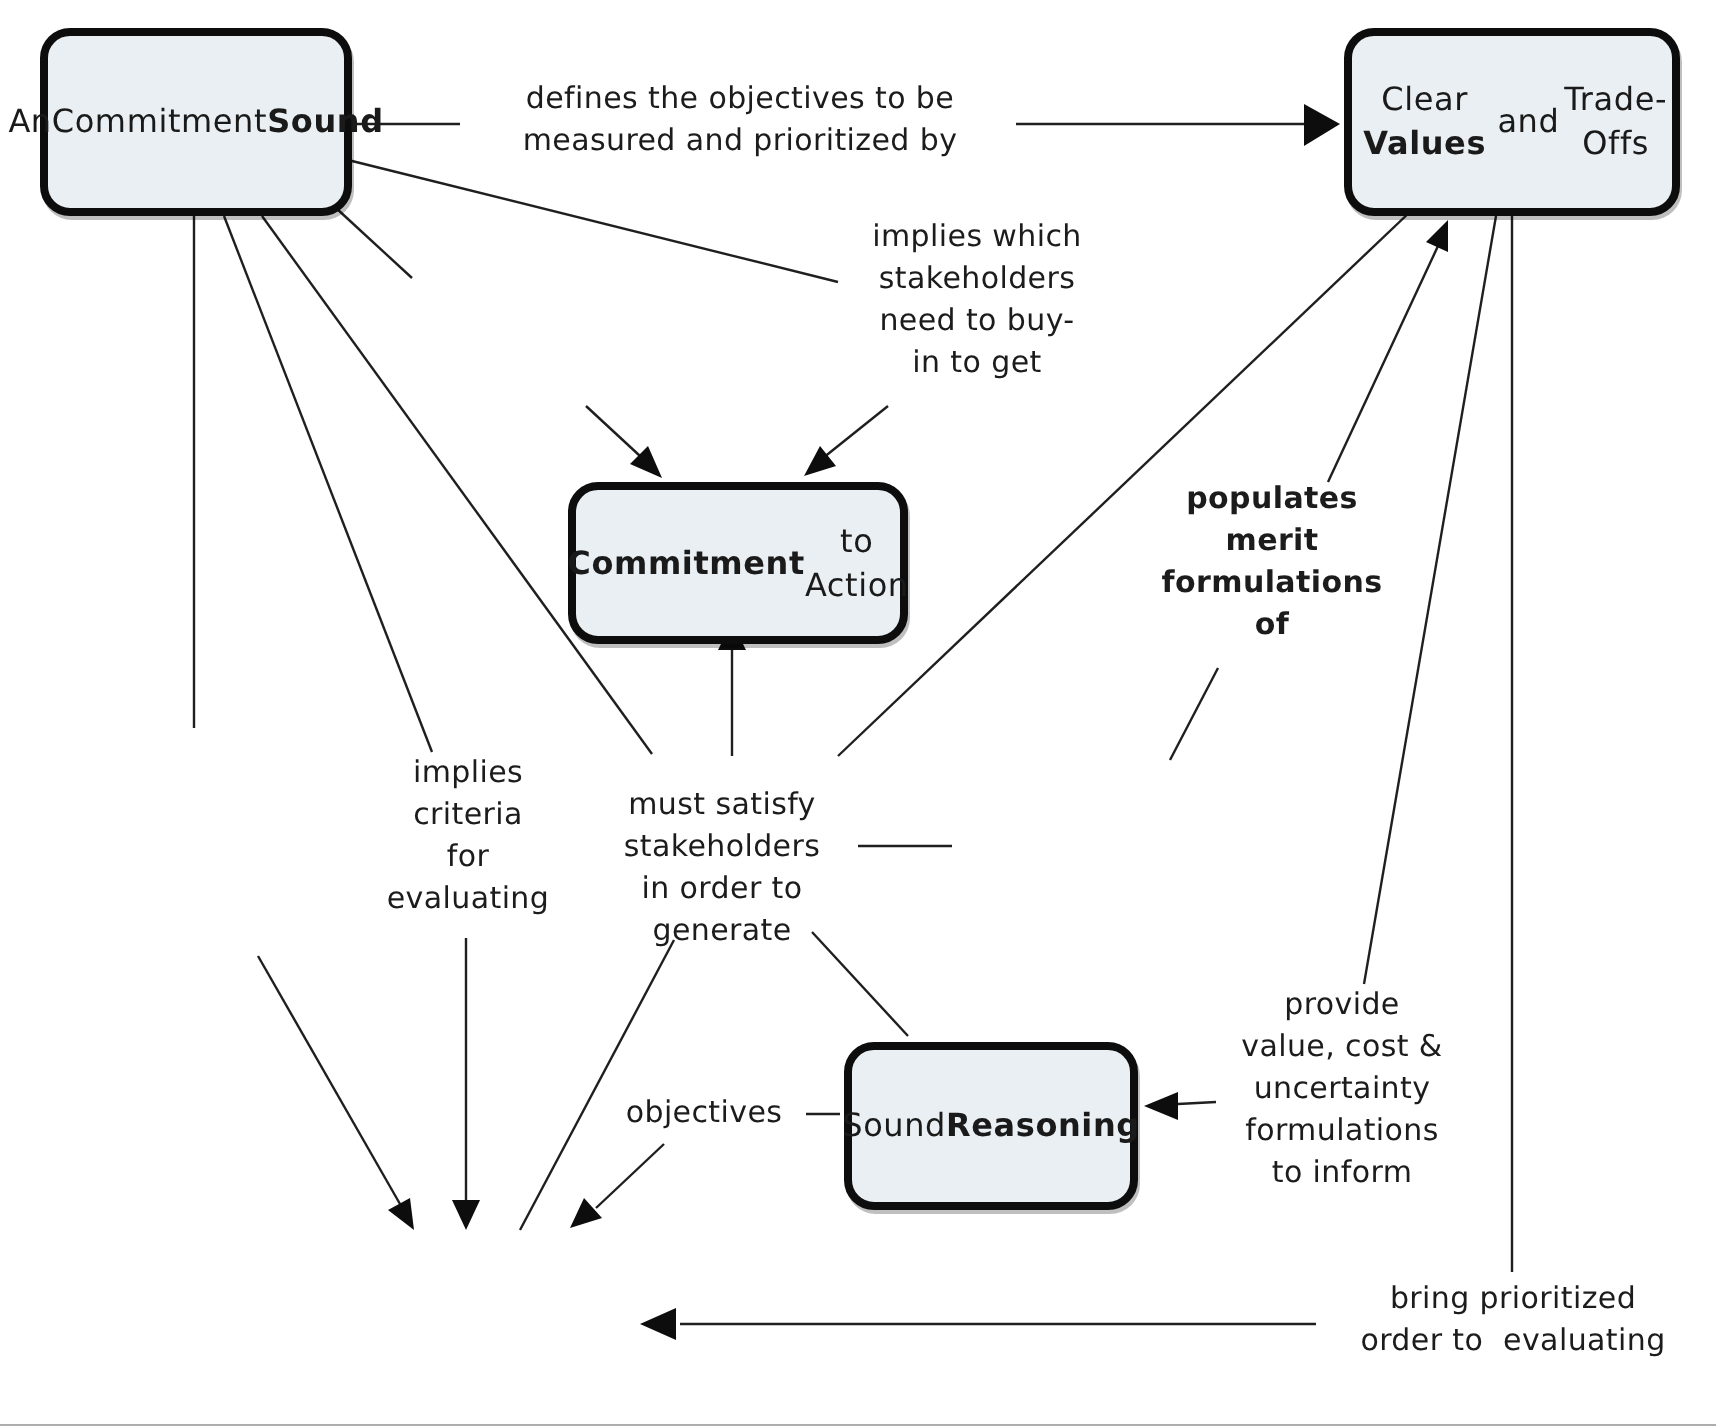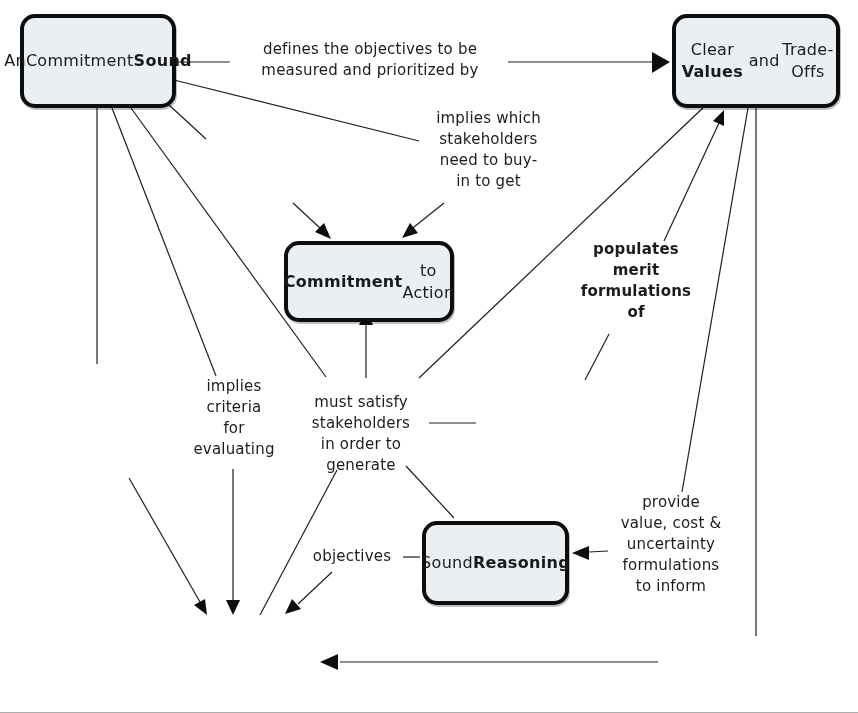--- a/index.html
+++ b/index.html
@@ -136,14 +136,16 @@
 of</div>
 
   <div class="link-label" style="left:605px;top:492px;width:132px;">provide
 value, cost &amp;
 uncertainty
 formulations
 to inform</div>
 
   <div class="link-label" style="left:302px;top:546px;width:100px;">objectives</div>
 
+  <div class="link-label" style="left:655px;top:639px;width:203px;">bring prioritized
+order to  evaluating</div>
 
 </div>
 
 </body></html>

